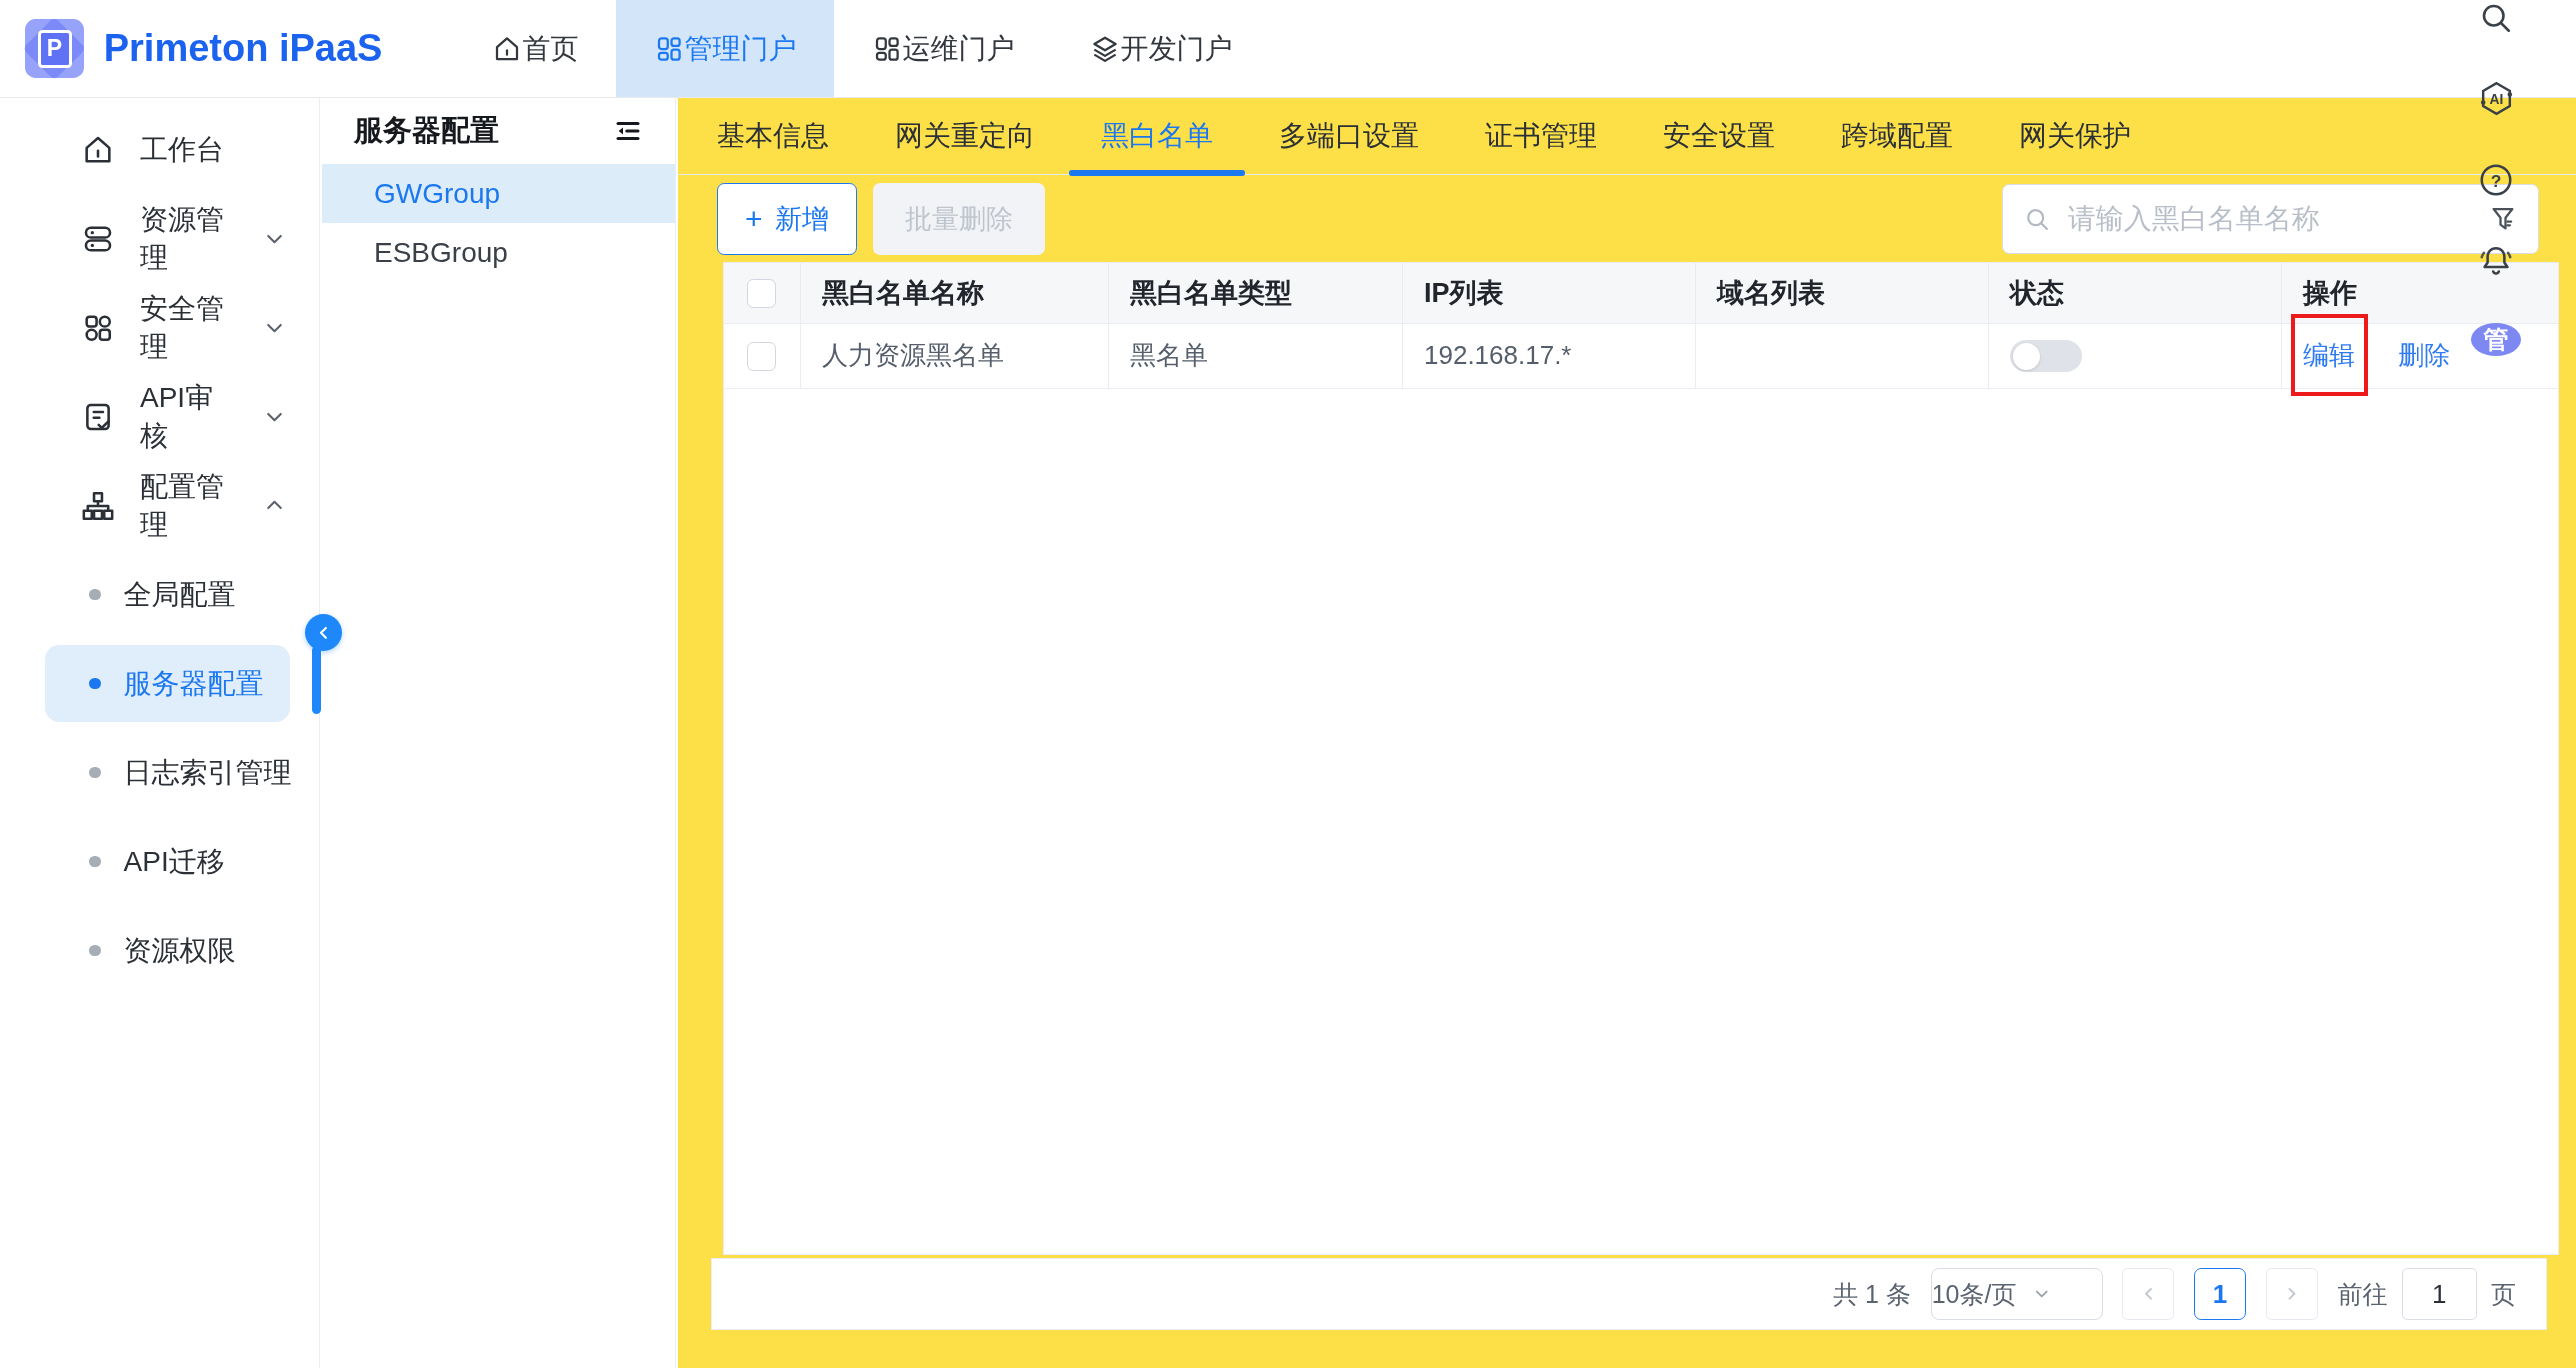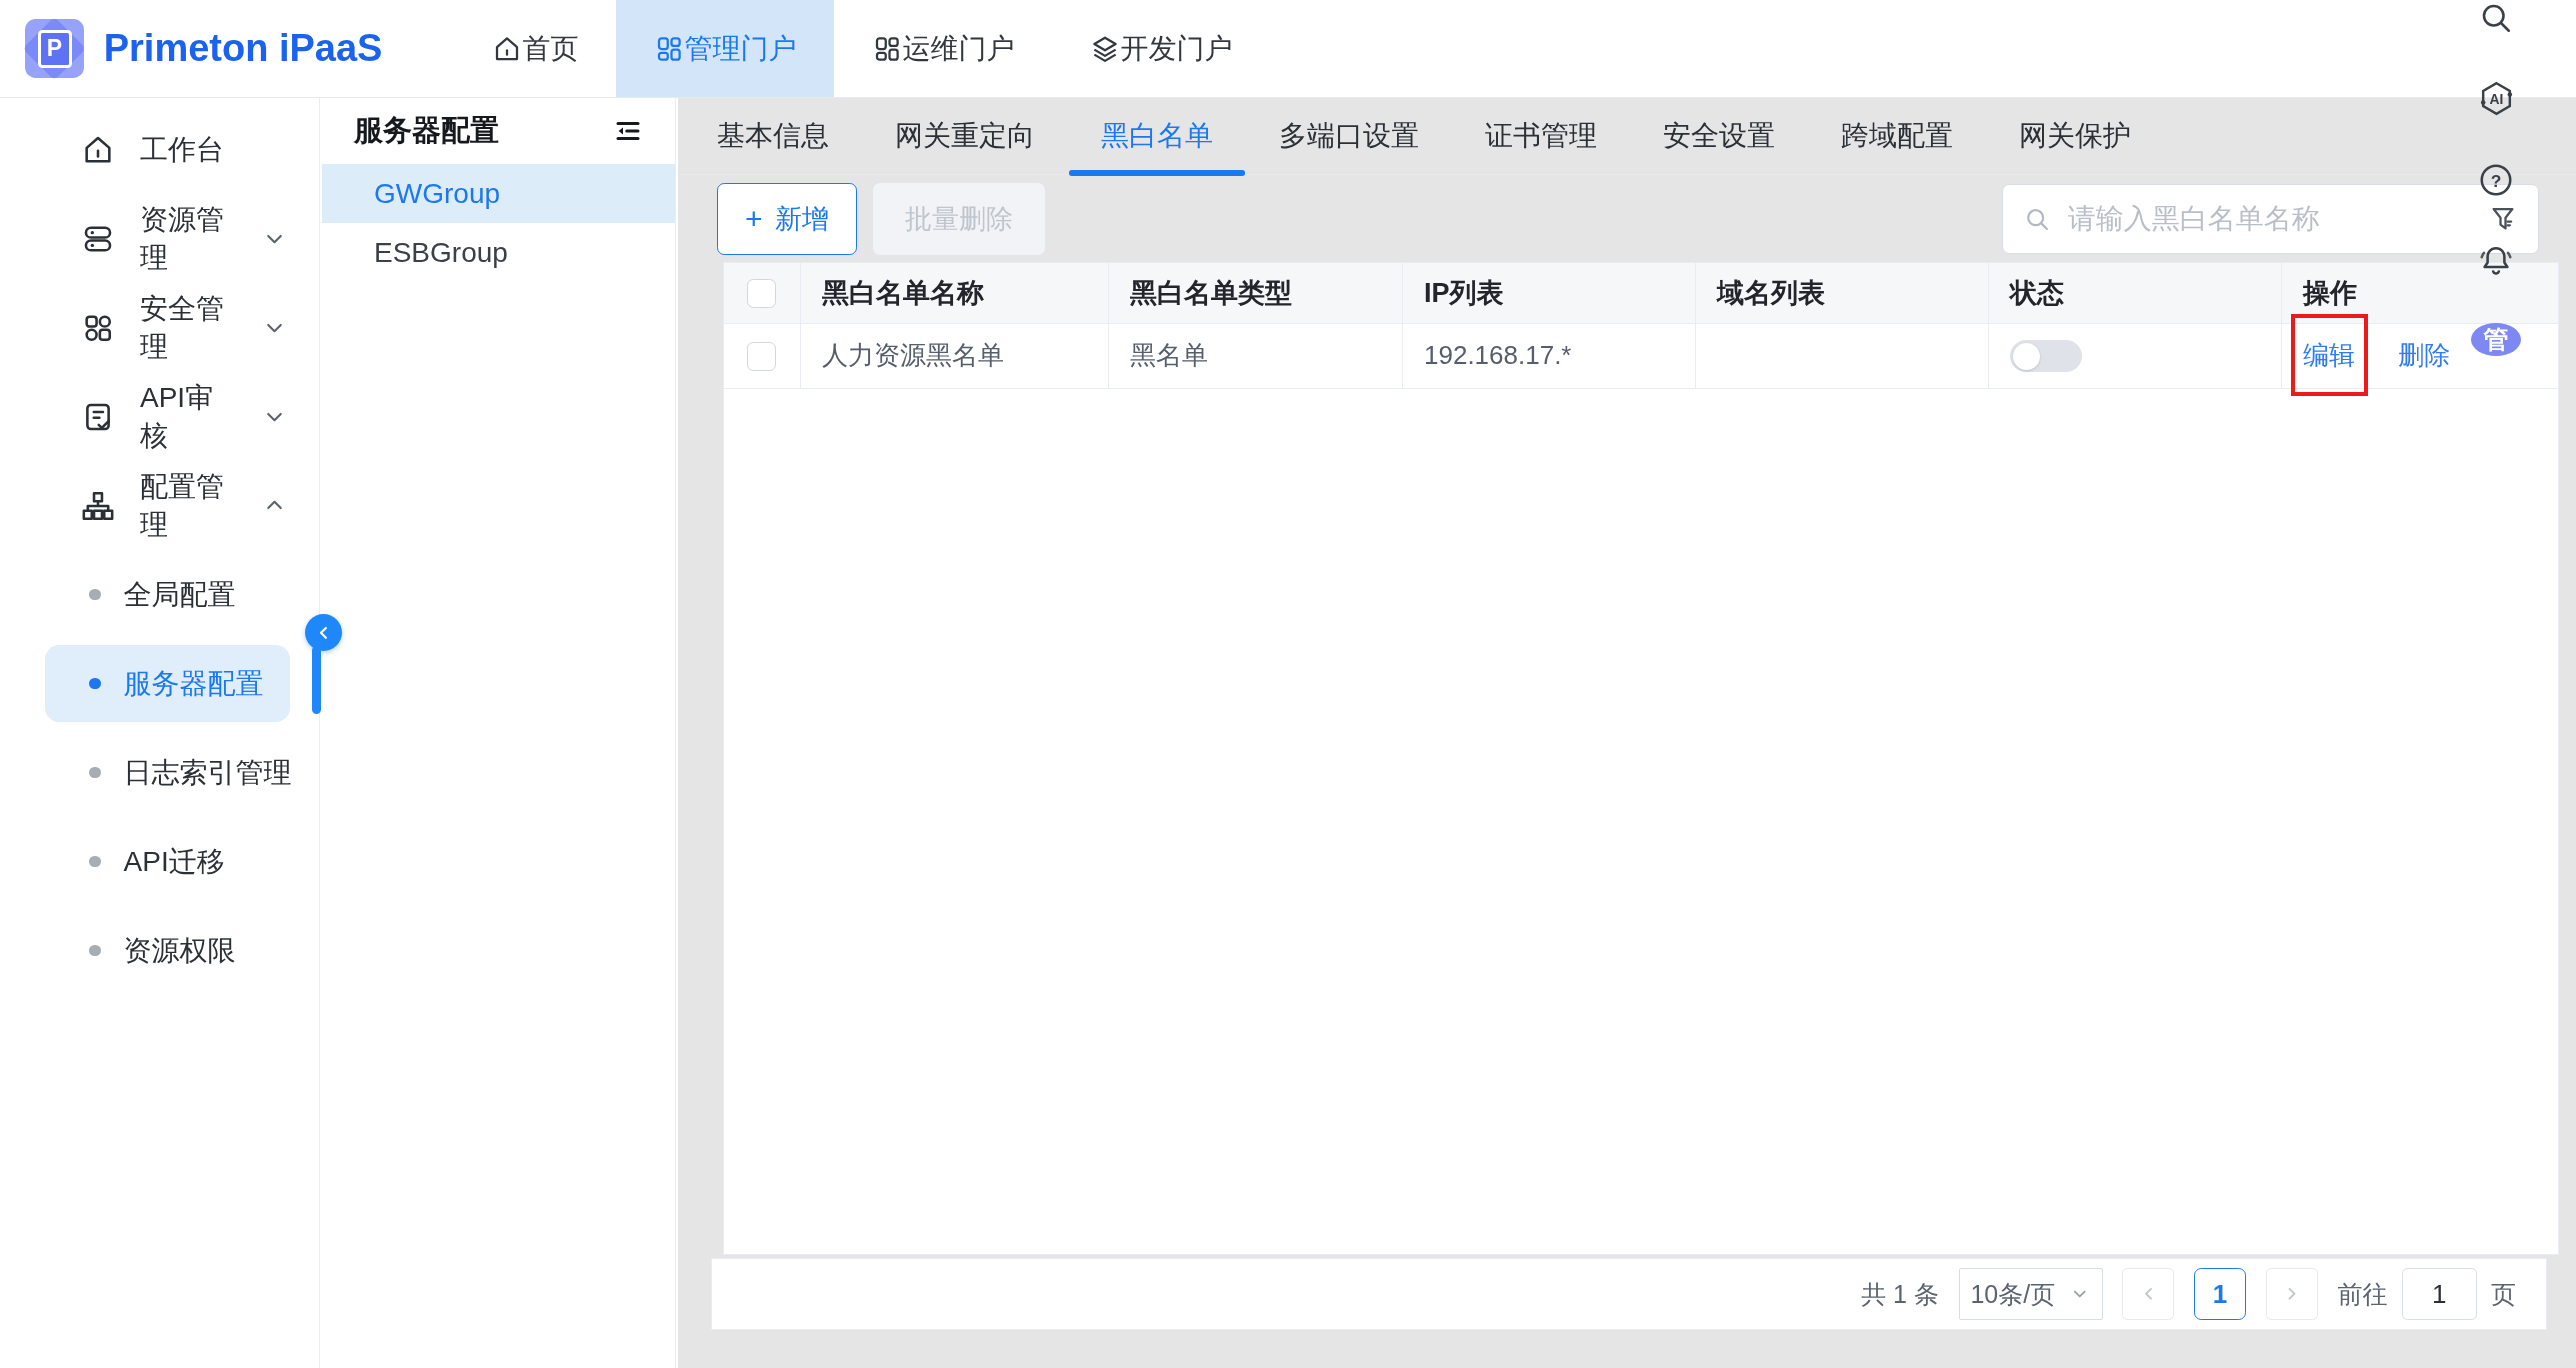--- a/index.html
+++ b/index.html
@@ -88,21 +88,21 @@
     font-size:29px; font-weight:700; color:#15181c;
   }
   .gp-fold { color:#15181c; cursor:pointer; }
   .gp-fold svg { width:30px; height:30px; }
   .gp-item {
     height:59px; display:flex; align-items:center; padding-left:52px; font-size:28px; color:#3a4048; cursor:pointer;
   }
   .gp-item.active { background:#ddecf9; color:#1c78f0; }
 
   
-  .content { position:absolute; top:98px; left:678px; right:0; bottom:0; background:#e5e5e5; }
+  .content { position:absolute; top:98px; left:678px; right:0; bottom:0; background:#fde047; }
   .tabbar {
     height:77px; display:flex; align-items:stretch; padding-left:39px; gap:66px;
     border-bottom:1.8px solid #e8eaee;
   }
   .tab { position:relative; display:flex; align-items:center; font-size:28px; color:#2b3037; cursor:pointer; white-space:nowrap; }
   .tab.active { color:#1c78f0; }
   .tab.active::after {
     content:""; position:absolute; left:-32px; right:-32px; bottom:-1.8px; height:5.4px; background:#1c78f0; border-radius:2.7px;
   }
 
@@ -165,22 +165,22 @@
   }
 
   
   .footerbar {
     position:absolute; top:1160px; left:33px; width:1836px; height:72px;
     border:1.8px solid #e9ecf2; background:#fff;
     display:flex; align-items:center; justify-content:flex-end; padding-right:30px; gap:19.7px;
     font-size:25px; color:#5a6370;
   }
   .pagesize {
-    width:144px; height:52px; border:1.8px solid #d9dde4; border-radius:2px; background:#fff;
-    display:flex; align-items:center; justify-content:center; gap:14.3px; color:#5a6370; cursor:pointer;
+    width:172px; height:52px; border:1.8px solid #d9dde4; border-radius:8px; background:#fff;
+    display:flex; align-items:center; gap:14.3px; color:#5a6370; cursor:pointer;
   }
   .pagesize svg { width:21.5px; height:21.5px; color:#9aa1ab; }
   .pg-btn {
     width:52px; height:52px; border:1.8px solid #e6e9ef; border-radius:5.4px; background:#fff;
     display:flex; align-items:center; justify-content:center; color:#c3c8d0; cursor:pointer;
   }
   .pg-btn svg { width:21.5px; height:21.5px; }
   .pg-cur {
     width:52px; height:52px; border:1.8px solid #1c78f0; border-radius:7.2px; color:#1c78f0; font-weight:600;
     display:flex; align-items:center; justify-content:center; cursor:pointer; font-size:26px;

